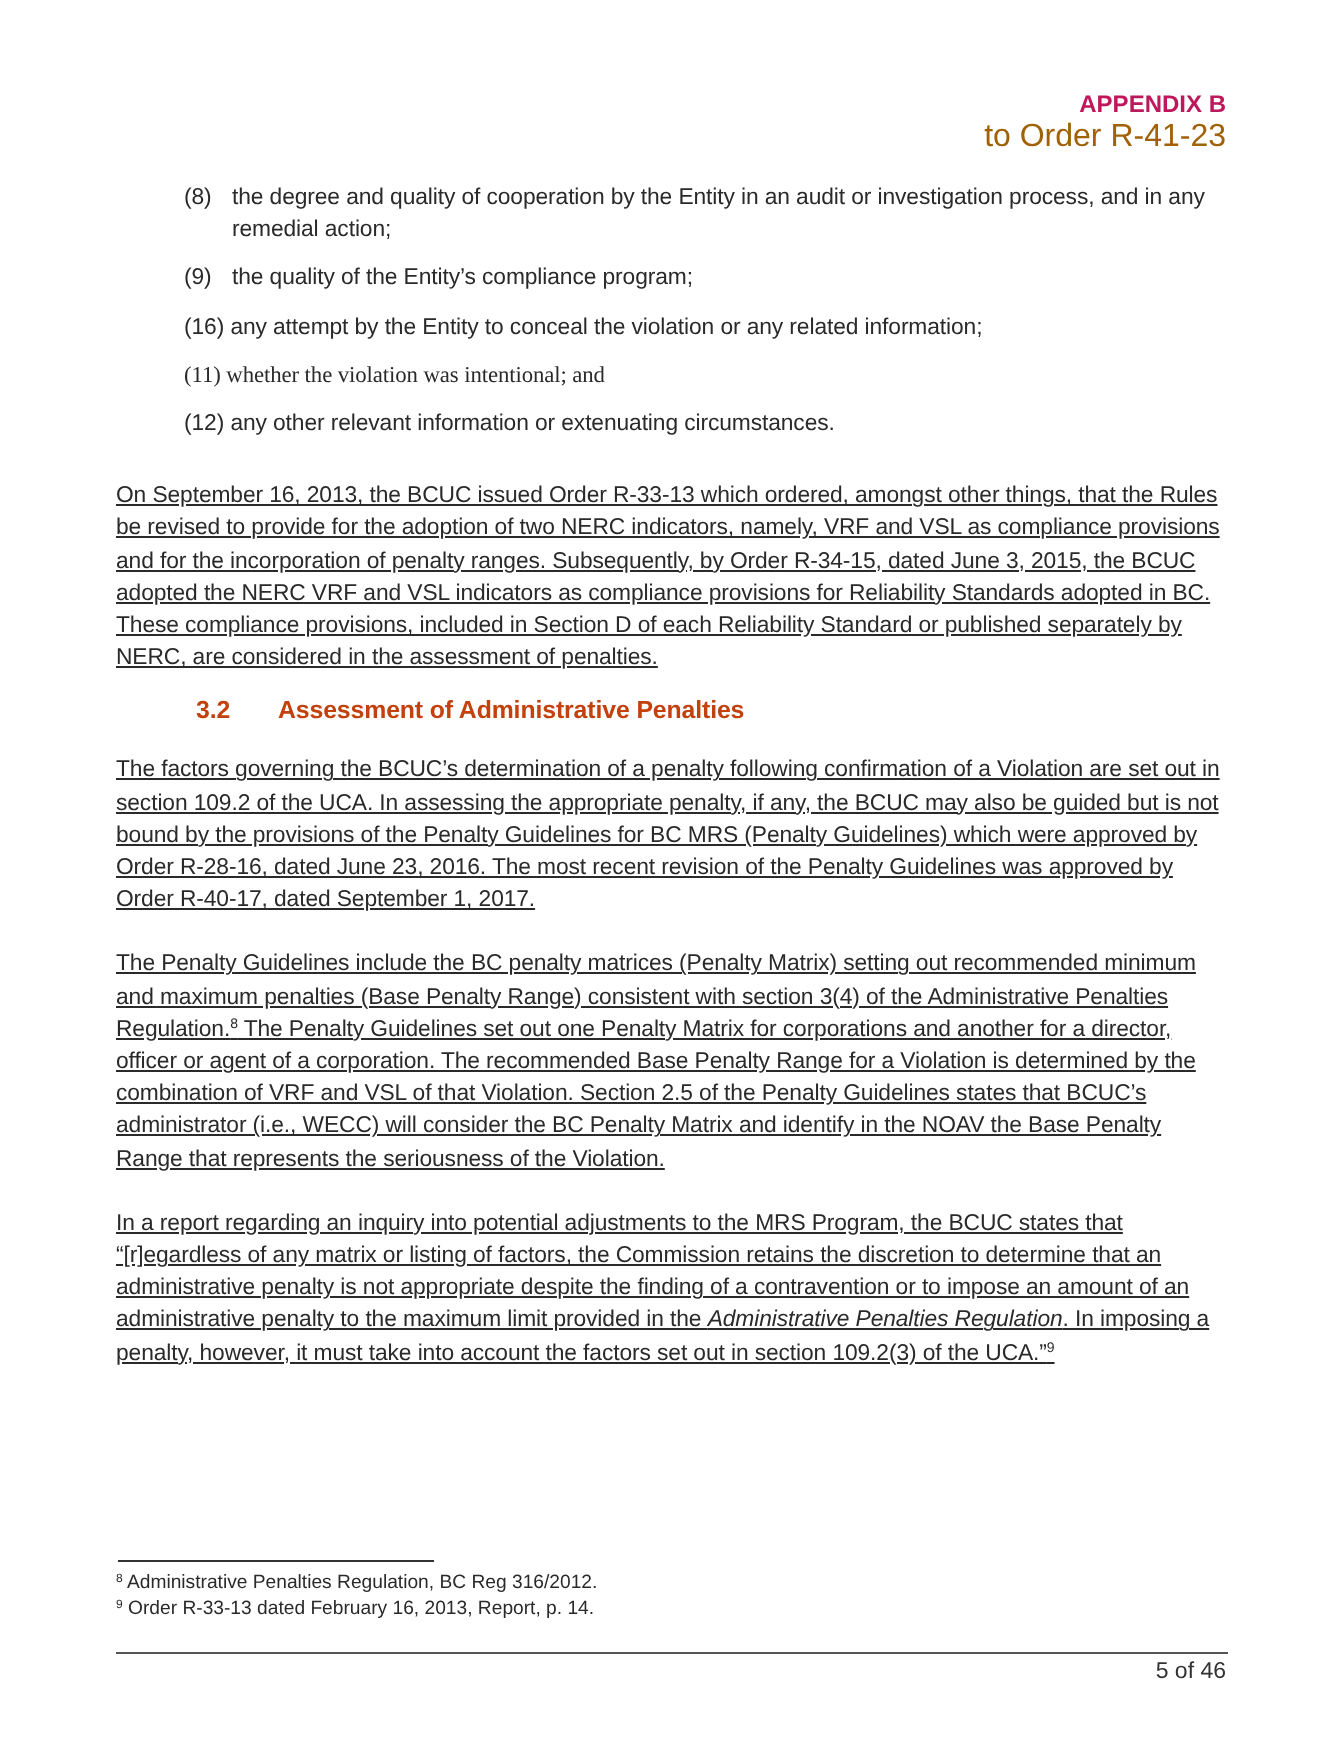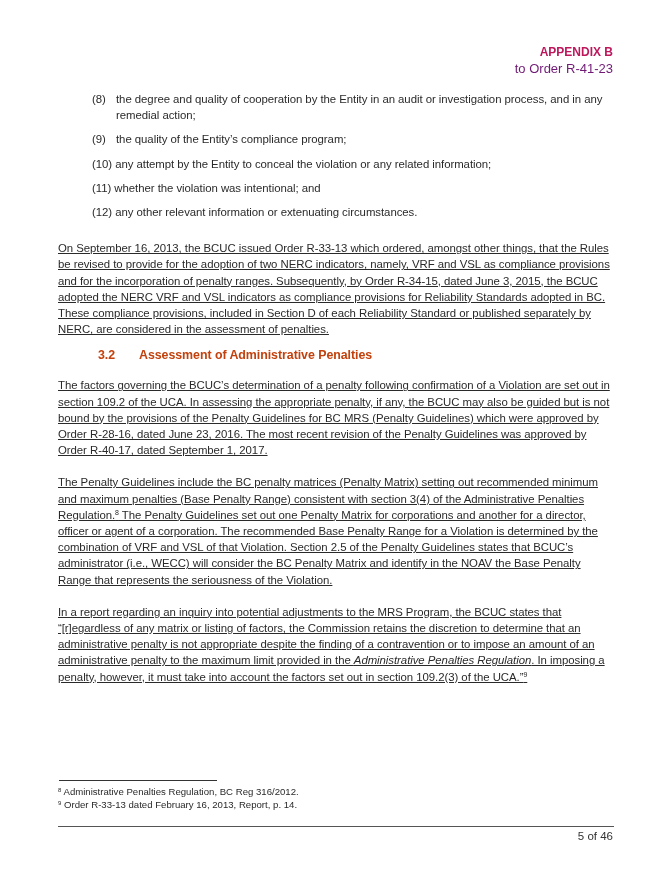--- a/index.html
+++ b/index.html
@@ -29,22 +29,22 @@
     }
     .header .appendix {
       font-family: "Liberation Sans", sans-serif;
       font-weight: bold;
       font-size: 12px;
       color: #be185d;
       line-height: 16px;
     }
     .header .order {
       font-family: "Liberation Sans", sans-serif;
-      font-size: 13px;
-      color: #701a75;
+      font-size: 16px;
+      color: #a16207;
       line-height: 16px;
       margin-top: 1px;
     }
     .content {
       position: absolute;
       left: 58px;
       top: 91px;
       width: 556px;
       font-family: "Liberation Sans", sans-serif;
       font-size: 11.4px;
@@ -141,24 +141,24 @@
     <div style="margin-left: 34px;">
       <div class="list-item">
         <span class="num">(8)</span>
         <span>the degree and quality of cooperation by the Entity in an audit or investigation process, and in any remedial action;</span>
       </div>
       <div class="list-item">
         <span class="num">(9)</span>
         <span>the quality of the Entity’s compliance program;</span>
       </div>
       <div class="list-item" style="padding-left:0;">
-        <span>(10)</span>
+        <span>(16)</span>
         <span>any attempt by the Entity to conceal the violation or any related information;</span>
       </div>
-      <div class="list-item" style="padding-left:0;">
+      <div class="list-item" style="padding-left:0;font-family:Liberation Serif, serif;">
         <span>(11)</span>
         <span>whether the violation was intentional; and</span>
       </div>
       <div class="list-item" style="padding-left:0; margin-bottom: 20px;">
         <span>(12)</span>
         <span>any other relevant information or extenuating circumstances.</span>
       </div>
     </div>
 
     <p class="p-block" style="margin-bottom: 10px;">On September 16, 2013, the BCUC issued Order R-33-13 which ordered, amongst other things, that the Rules be revised to provide for the adoption of two NERC indicators, namely, VRF and VSL as compliance provisions and for the incorporation of penalty ranges. Subsequently, by Order R-34-15, dated June 3, 2015, the BCUC adopted the NERC VRF and VSL indicators as compliance provisions for Reliability Standards adopted in BC. These compliance provisions, included in Section D of each Reliability Standard or published separately by NERC, are considered in the assessment of penalties.</p>

